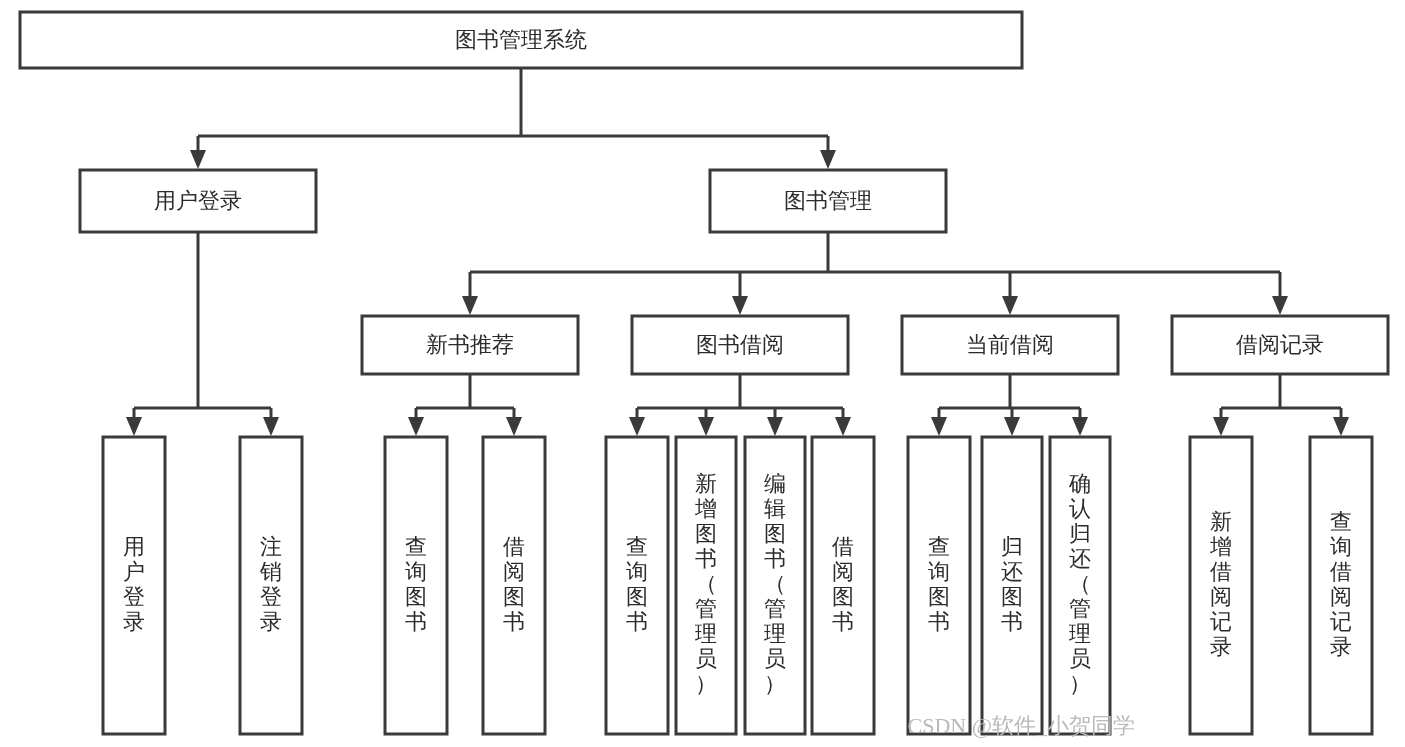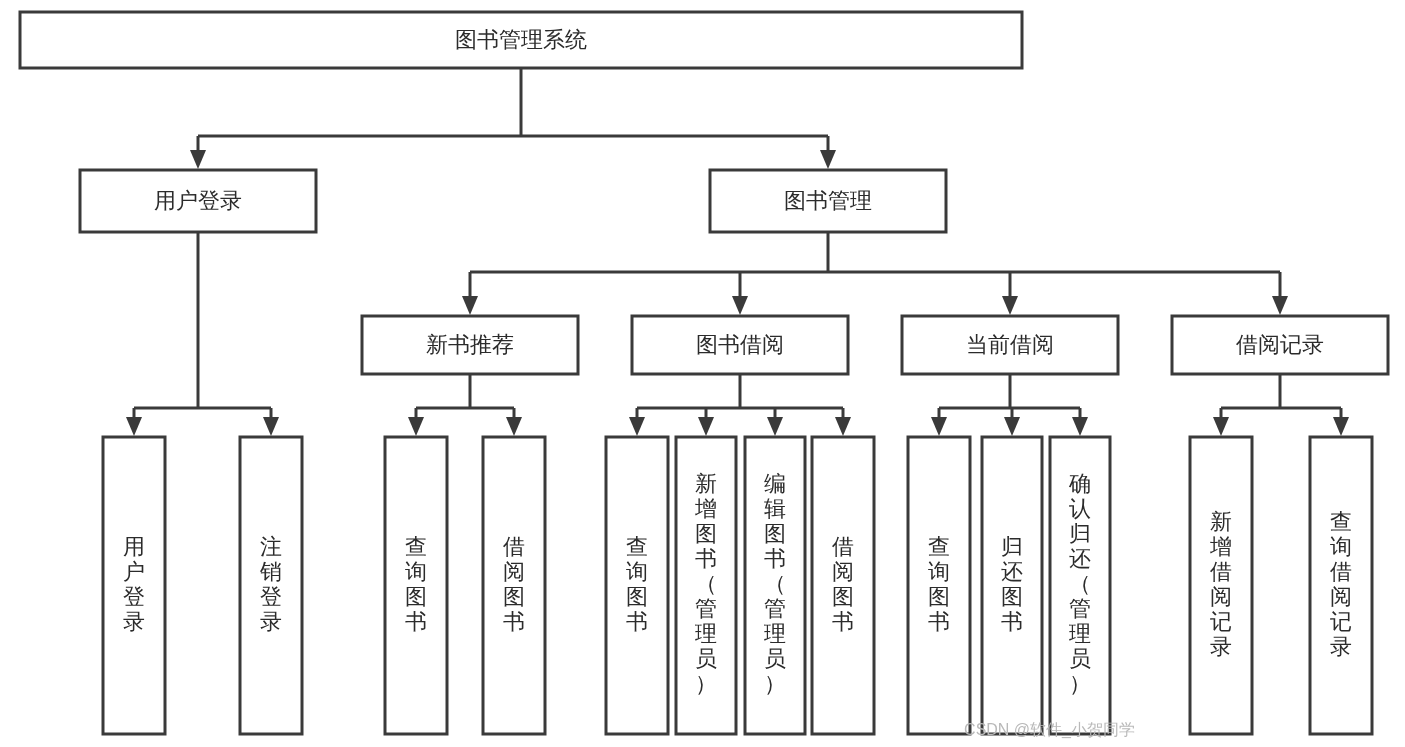--- a/index.html
+++ b/index.html
@@ -52,22 +52,22 @@
   }
   .arrow-head {
     fill: #3a3a3a;
     stroke: none;
   }
   .watermark-text {
     position: absolute;
     right: 8px;
     bottom: 6px;
     color: #b9b9b9;
-    font-size: 16px;
-    font-family: Liberation Sans, sans-serif;
+    font-size: 22px;
+    font-family: Liberation Serif, serif;
     white-space: nowrap;
     user-select: none;
   }
 </style>
 </head>
 <body>
 
 <div id="diagram-root">
   <svg id="tree-svg" viewBox="0 0 1405 747">
     <g id="edges-layer">

